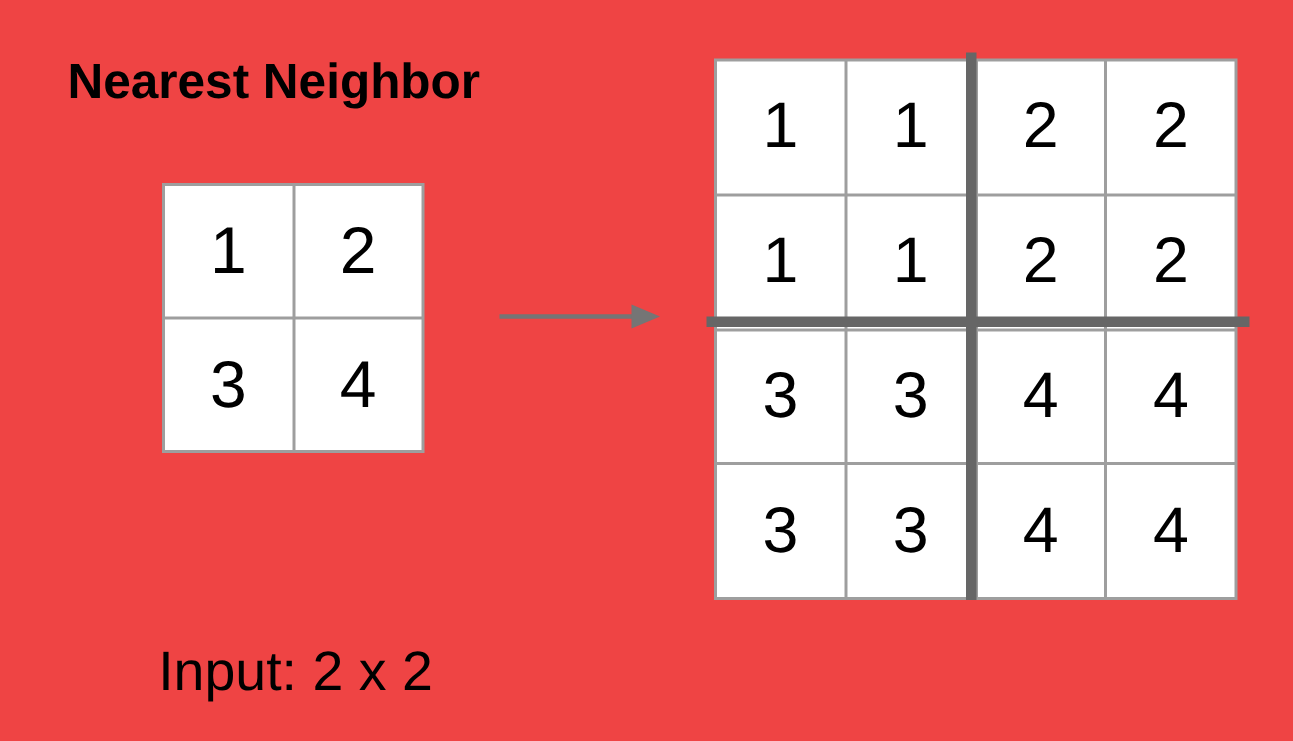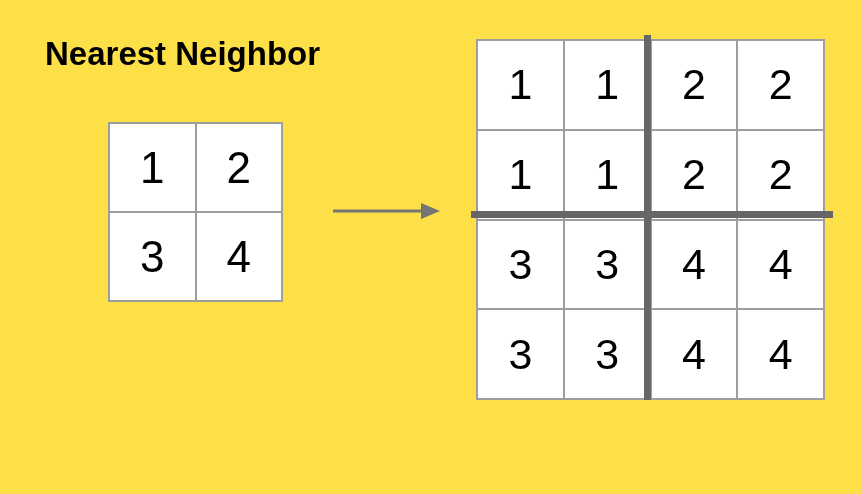--- a/index.html
+++ b/index.html
@@ -4,21 +4,21 @@
 <style>
   html, body {
     margin: 0;
     padding: 0;
     background: #ffffff;
   }
   .canvas {
     position: relative;
     width: 862px;
     height: 494px;
-    background: #fde047;
+    background: #ef4444;
     font-family: "Liberation Sans", sans-serif;
     overflow: hidden;
   }
   .title {
     position: absolute;
     left: 45px;
     top: 36px;
     margin: 0;
     font-size: 33px;
     line-height: 1.1;
@@ -128,14 +128,15 @@
     <div class="cell">4</div>
     <div class="cell">4</div>
     <div class="cell">3</div>
     <div class="cell">3</div>
     <div class="cell">4</div>
     <div class="cell">4</div>
     <div class="thick-v"></div>
     <div class="thick-h"></div>
   </div>
 
+  <div class="label input-label">Input: 2 x 2</div>
 
 </div>
 
 </body></html>

